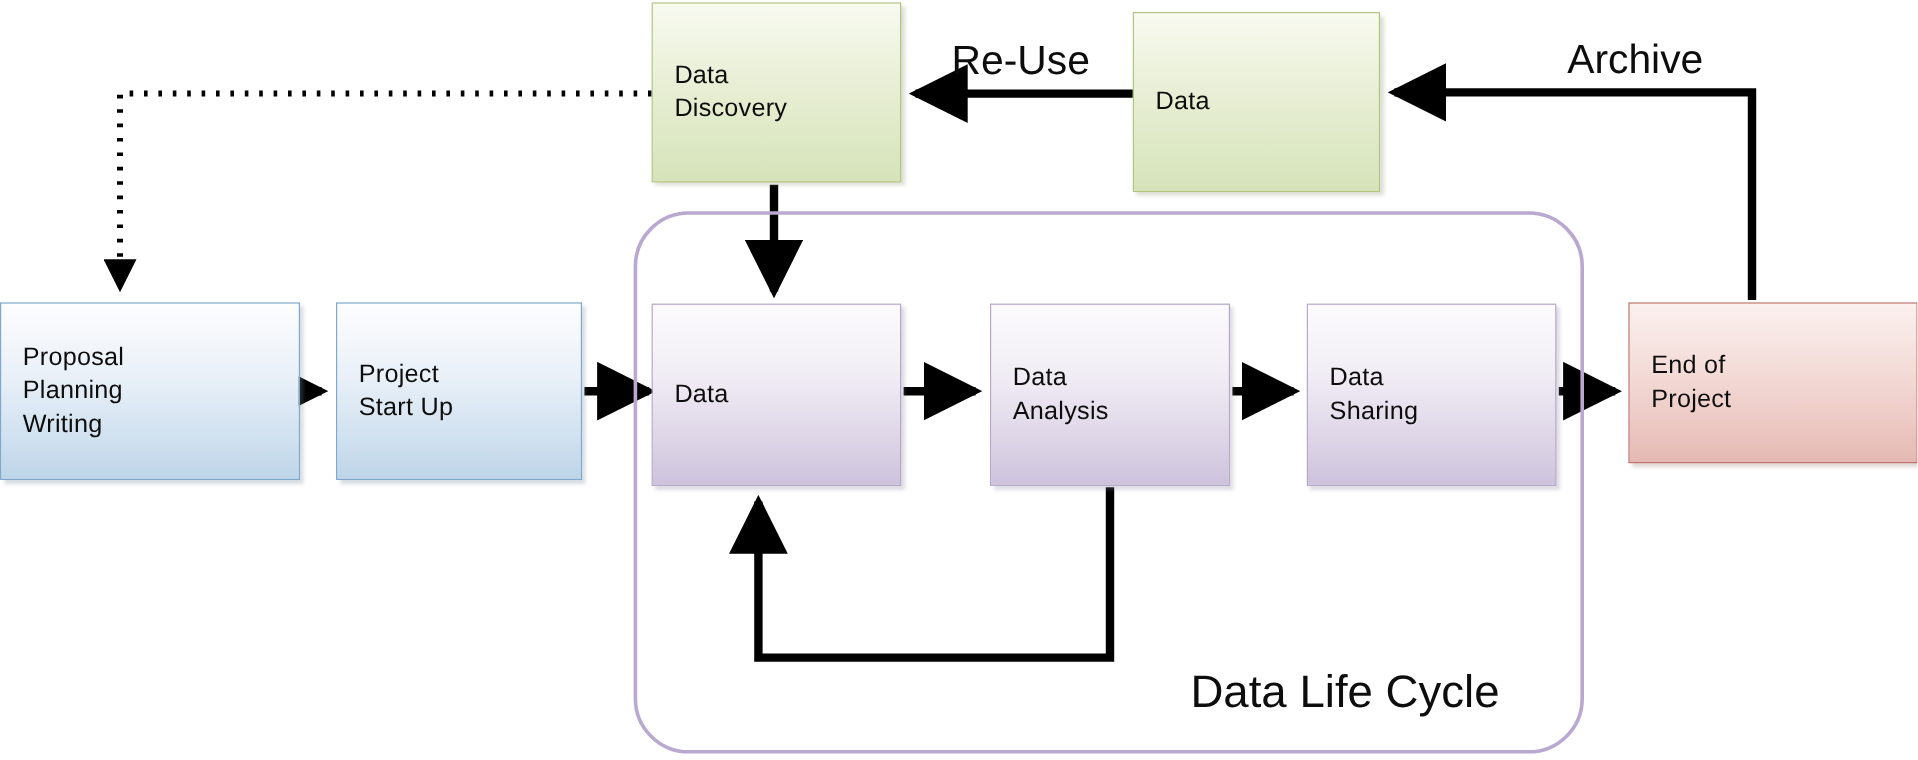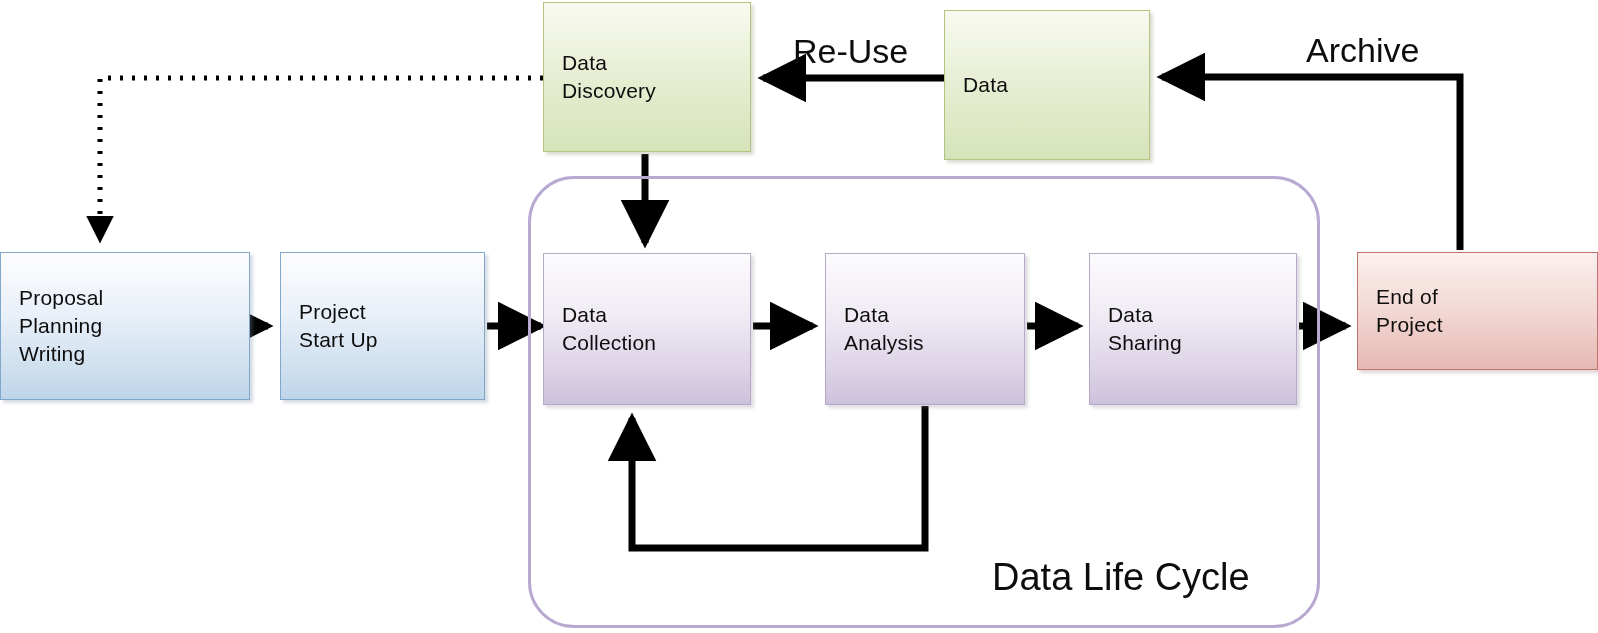--- a/index.html
+++ b/index.html
@@ -158,34 +158,33 @@
     <div class="line">Data</div>
     <div class="line">Discovery</div>
   </div>
 
   <div class="node node-green" style="left:944px; top:10px; width:206px; height:150px;">
     <div class="line">Data</div>
   </div>
 
   <div class="node node-purple" style="left:543px; top:253px; width:208px; height:152px;">
     <div class="line">Data</div>
-    <div class="line">Collection</div>
   </div>
 
   <div class="node node-purple" style="left:825px; top:253px; width:200px; height:152px;">
     <div class="line">Data</div>
     <div class="line">Analysis</div>
   </div>
 
   <div class="node node-purple" style="left:1089px; top:253px; width:208px; height:152px;">
     <div class="line">Data</div>
     <div class="line">Sharing</div>
   </div>
 
-  <div class="node node-pink" style="left:1357px; top:252px; width:241px; height:118px;">
+  <div class="node node-pink" style="left:1357px; top:252px; width:241px; height:134px;">
     <div class="line">End of</div>
     <div class="line">Project</div>
   </div>
 
   <div class="edge-label" style="left:793px; top:32px;">Re-Use</div>
 
   <div class="edge-label" style="left:1306px; top:31px;">Archive</div>
 
 
 </div>

